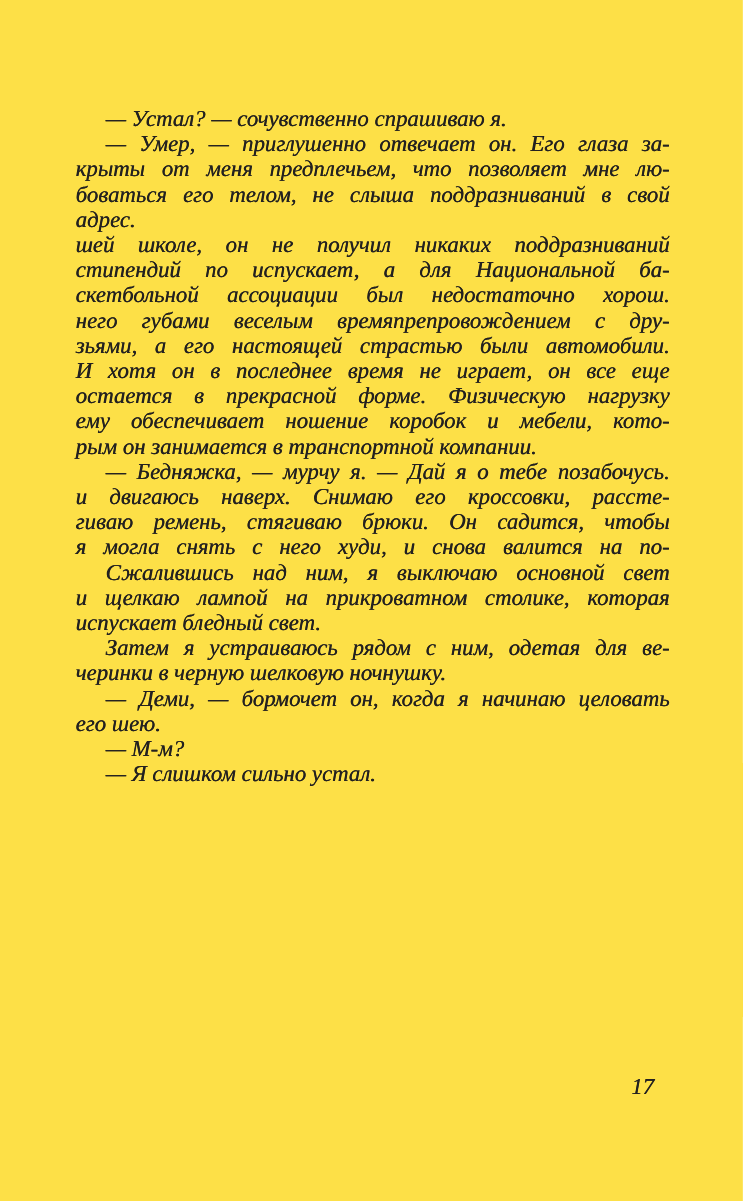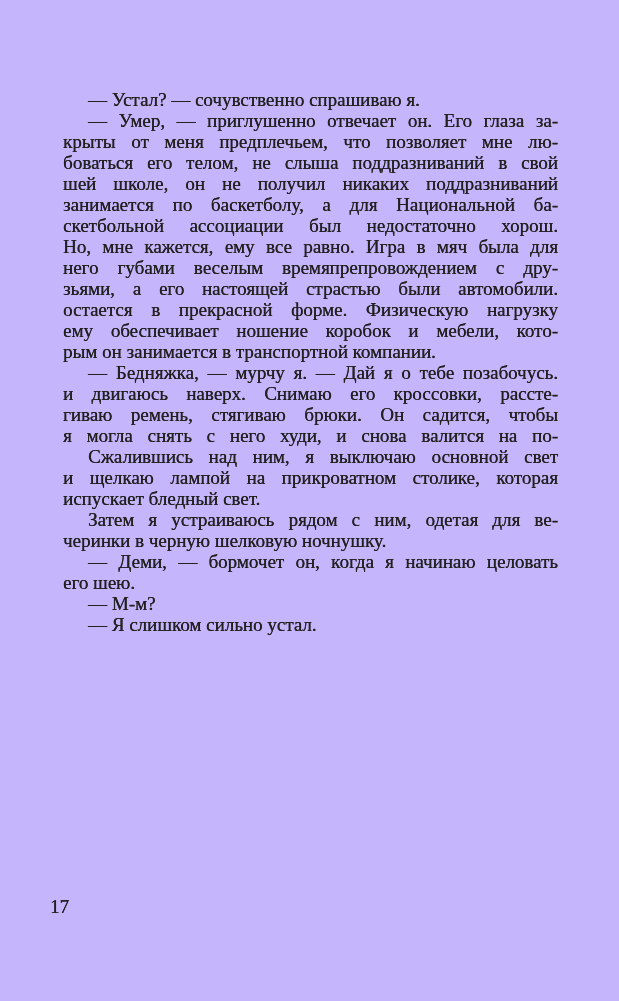--- a/index.html
+++ b/index.html
@@ -11,21 +11,22 @@
     height: 1001px;
     background: #fcfcfa;
     position: relative;
     overflow: hidden;
   }
   .page {
     position: absolute;
     left: 0; top: 0;
     width: 619px;
     height: 1001px;
-    background: #c4b5fd;
+    background: #fde047;
+    font-style: italic;
   }
   .text-block {
     position: absolute;
     left: 63px;
     top: 89px;
     width: 495px;
     font-family: "Liberation Serif", "DejaVu Serif", serif;
     font-size: 19px;
     line-height: 21px;
     color: #232120;
@@ -44,49 +45,50 @@
     text-indent: 25px;
   }
   .line.last {
     text-align-last: left;
   }
   .page-number {
     position: absolute;
     left: 63px;
     top: 896px;
     width: 495px;
-    text-align: left;
+    text-align: right;
     transform: translateX(-13px);
     font-family: "Liberation Serif", "DejaVu Serif", serif;
     font-size: 19px;
     line-height: 21px;
     color: #232120;
     text-shadow: 0.25px 0 0 currentColor;
   }
 </style>
 </head>
 <body>
 
 <div class="page">
   <div class="text-block" id="text-block">
       <div class="paragraph">
         <div class="line first last">— Устал? — сочувственно спрашиваю я.</div>
       </div>
       <div class="paragraph">
         <div class="line first">— Умер, — приглушенно отвечает он. Его глаза за-</div>
         <div class="line">крыты от меня предплечьем, что позволяет мне лю-</div>
         <div class="line">боваться его телом, не слыша поддразниваний в свой</div>
+        <div class="line last">адрес.</div>
       </div>
       <div class="paragraph">
         <div class="line">шей школе, он не получил никаких поддразниваний</div>
-        <div class="line">занимается по баскетболу, а для Национальной ба-</div>
+        <div class="line">стипендий по испускает, а для Национальной ба-</div>
         <div class="line">скетбольной ассоциации был недостаточно хорош.</div>
-        <div class="line">Но, мне кажется, ему все равно. Игра в мяч была для</div>
         <div class="line">него губами веселым времяпрепровождением с дру-</div>
         <div class="line">зьями, а его настоящей страстью были автомобили.</div>
+        <div class="line">И хотя он в последнее время не играет, он все еще</div>
         <div class="line">остается в прекрасной форме. Физическую нагрузку</div>
         <div class="line">ему обеспечивает ношение коробок и мебели, кото-</div>
         <div class="line last">рым он занимается в транспортной компании.</div>
       </div>
       <div class="paragraph">
         <div class="line first">— Бедняжка, — мурчу я. — Дай я о тебе позабочусь.</div>
       </div>
       <div class="paragraph">
         <div class="line">и двигаюсь наверх. Снимаю его кроссовки, рассте-</div>
         <div class="line">гиваю ремень, стягиваю брюки. Он садится, чтобы</div>

